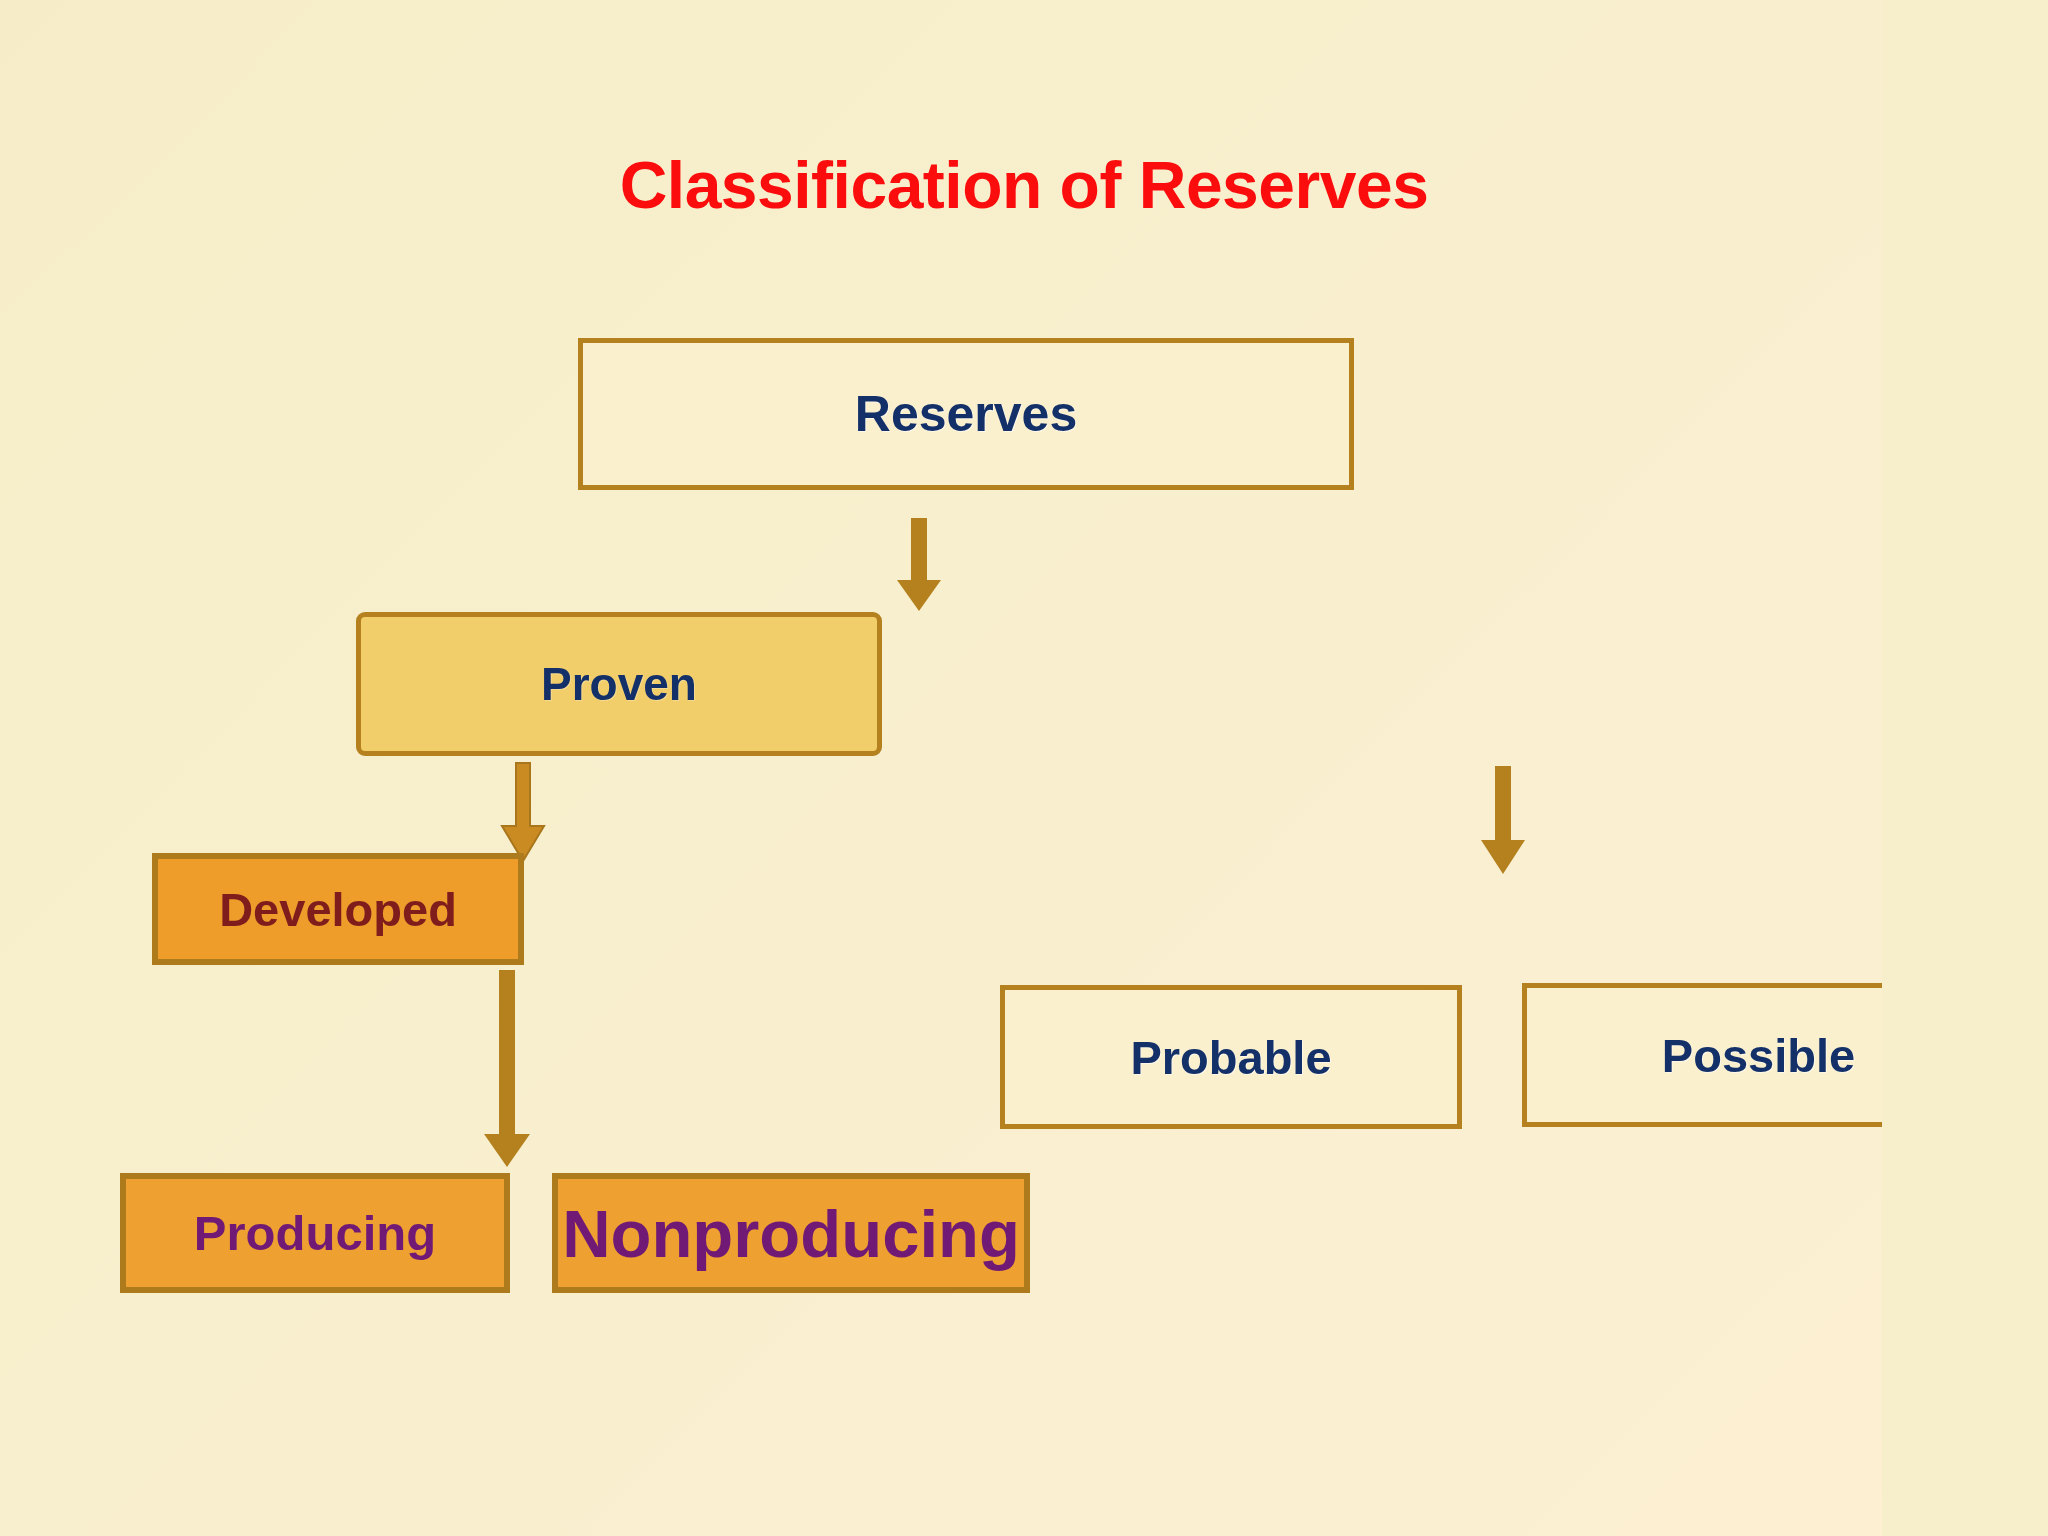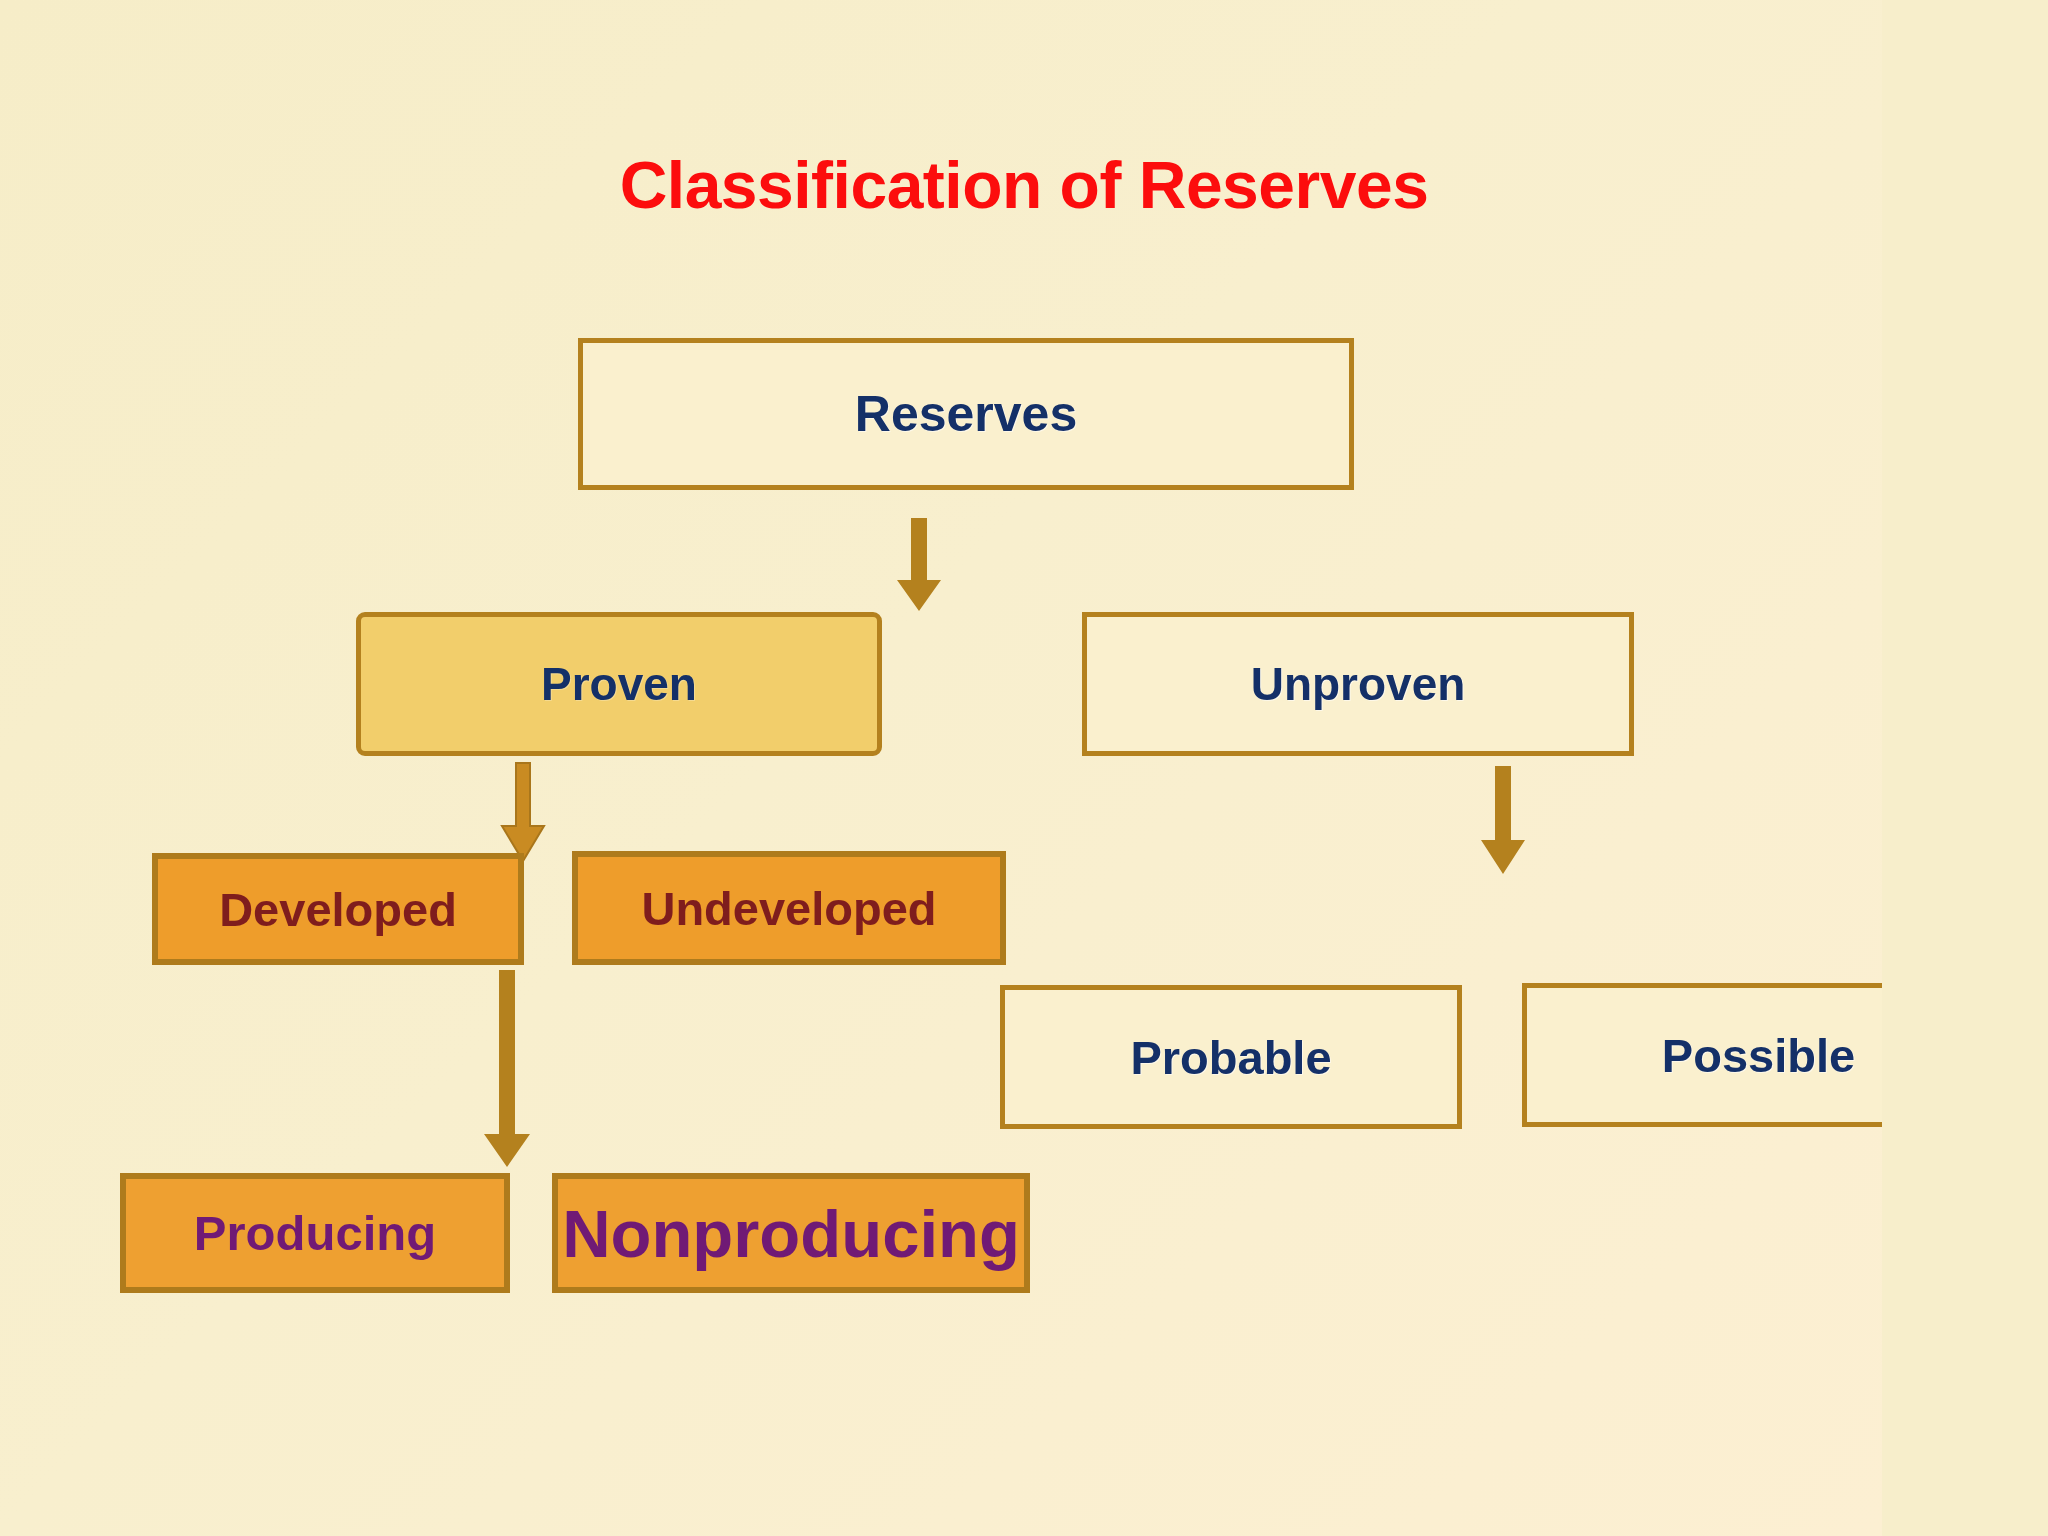--- a/index.html
+++ b/index.html
@@ -118,43 +118,37 @@
   <div class="arrow" id="arrow-reserves-proven">
     <svg width="46" height="94" viewBox="0 0 46 94" aria-hidden="true">
       <path d="M15 0 H31 V62 H45 L23 93 L1 62 H15 Z" fill="#B4811E"></path>
     </svg>
   </div>
 
   <div class="node amber" id="node-proven">
     <span>Proven</span>
   </div>
 
-  <div class="node plain" id="node-unproven">
-    <span>Unproven</span>
-  </div>
 
   <div class="arrow" id="arrow-proven-developed">
     <svg width="46" height="102" viewBox="0 0 46 102" aria-hidden="true">
       <path d="M16 1 H30 V64 H44 L23 99 L2 64 H16 Z" fill="#C98B22" stroke="#A9761B" stroke-width="2"></path>
     </svg>
   </div>
 
   <div class="arrow" id="arrow-unproven-probable">
     <svg width="46" height="110" viewBox="0 0 46 110" aria-hidden="true">
       <path d="M15 0 H31 V74 H45 L23 108 L1 74 H15 Z" fill="#B4811E"></path>
     </svg>
   </div>
 
   <div class="node orange-maroon" id="node-developed">
     <span>Developed</span>
   </div>
 
-  <div class="node orange-maroon" id="node-undeveloped">
-    <span>Undeveloped</span>
-  </div>
 
   <div class="node plain" id="node-probable">
     <span>Probable</span>
   </div>
 
   <div class="node plain" id="node-possible">
     <span>Possible</span>
   </div>
 
   <div class="arrow" id="arrow-developed-producing">

